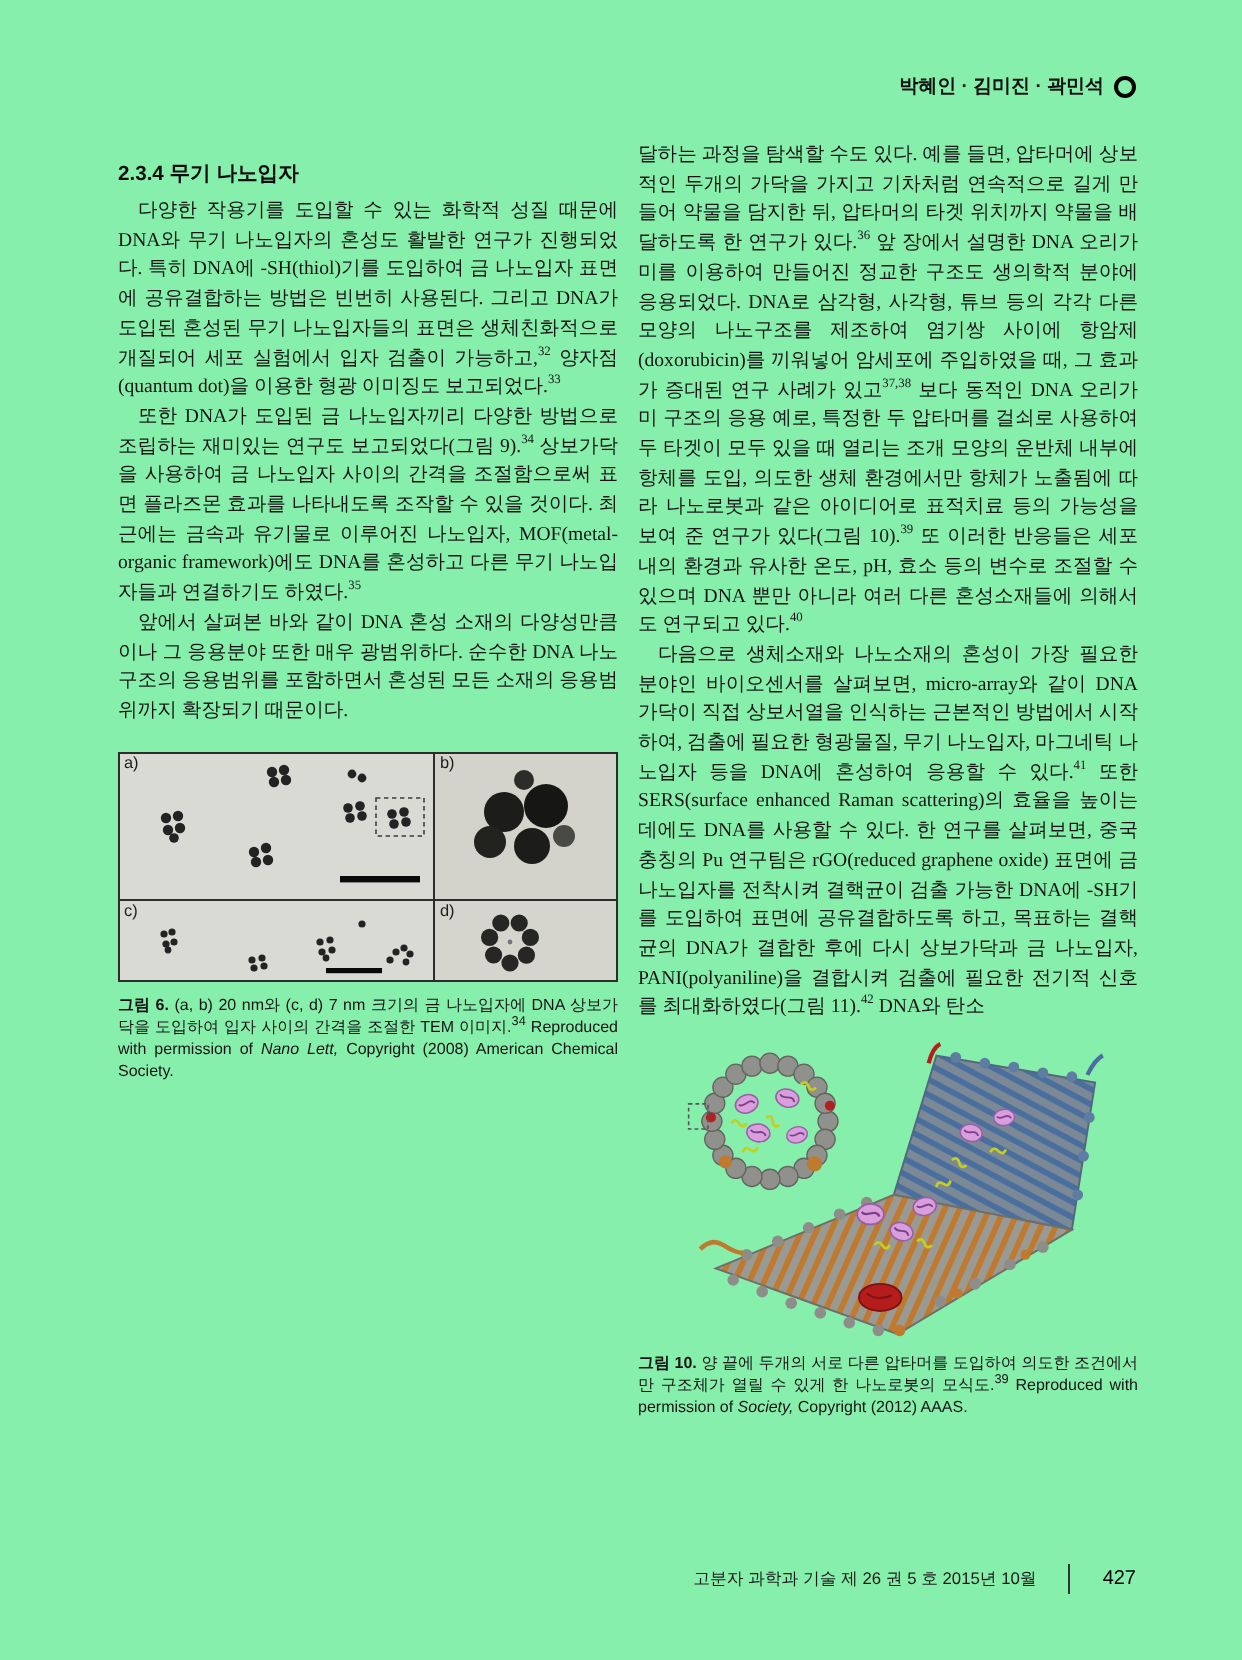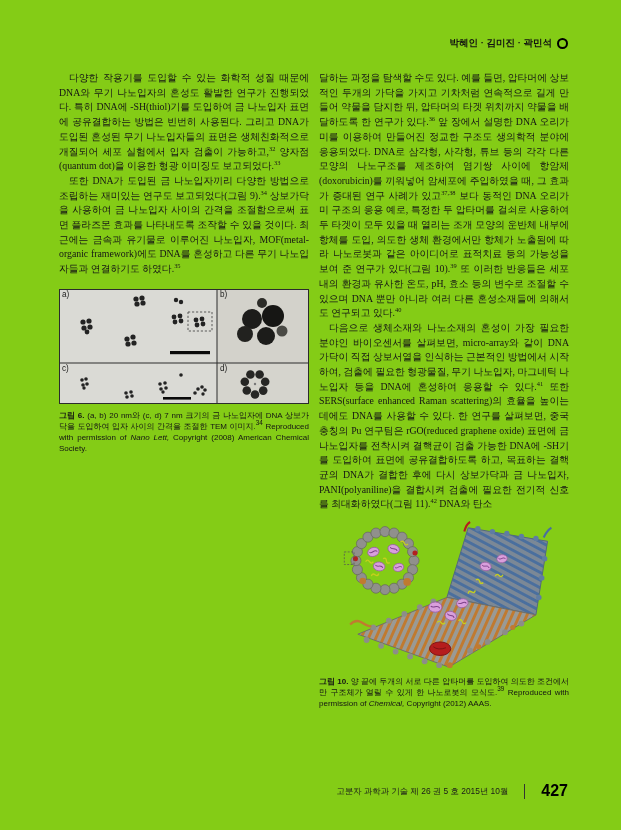--- a/index.html
+++ b/index.html
@@ -1,16 +1,16 @@
 <!DOCTYPE html>
 <html><head>
 <meta charset="utf-8">
 <style>
   html,body{margin:0;padding:0;background:#ffffff;}
-  .page{position:relative;width:621px;height:830px;background:#84cc16;overflow:hidden;
+  .page{position:relative;width:621px;height:830px;background:#86efac;overflow:hidden;
         font-family:"Liberation Serif",serif;color:#151515;}
   .header{position:absolute;top:37px;right:53px;display:flex;align-items:center;gap:5px;}
   .authors{font-family:"Liberation Sans",sans-serif;font-weight:bold;font-size:9.5px;color:#111;}
   .orcid{display:inline-block;width:7px;height:7px;border:2px solid #000;border-radius:50%;}
   .col{position:absolute;top:71px;width:250px;}
   .col.left{left:59px;}
   .col.right{left:319px;}
   p.body{margin:0;font-size:9.8px;line-height:14.7px;text-align:justify;}
   p.ind{text-indent:10px;}
   h3.sec{font-family:"Liberation Sans",sans-serif;font-size:10.3px;font-weight:bold;
@@ -20,36 +20,38 @@
   sup{font-size:6.4px;line-height:0;vertical-align:super;}
   figure.fig{margin:12px 0 0 0;padding:0;}
   .figwrap{position:relative;width:250px;}
   .plabel{position:absolute;font-family:"Liberation Sans",sans-serif;font-size:8.2px;color:#1c1c1c;}
   figcaption.cap{font-family:"Liberation Sans",sans-serif;font-size:8px;line-height:11px;
                  text-align:justify;margin-top:6px;color:#141414;}
   .footer{position:absolute;top:782px;right:53px;display:flex;align-items:center;gap:16px;
           font-family:"Liberation Sans",sans-serif;}
   .journal{font-size:8.4px;color:#1a1a1a;}
   .fdiv{display:inline-block;width:1px;height:15px;background:#333;}
-  .pagenum{font-size:16px;font-weight:bold;color:#000;}
+  .pagenum{font-size:10px;font-weight:normal;color:#000;}
   svg{display:block;}
 </style>
 </head>
 <body>
 
 <div class="page">
 
   <div class="header">
     <span class="authors">박혜인 · 김미진 · 곽민석</span>
     <span class="orcid"></span>
   </div>
 
   <div class="col left">
+    <h3 class="sec">2.3.4 무기 나노입자</h3>
     <p class="body ind"><span>다양한 작용기를 도입할 수 있는 화학적 성질 때문에 DNA와 무기 나노입자의 혼성도 활발한 연구가 진행되었다. 특히 DNA에 -SH(thiol)기를 도입하여 금 나노입자 표면에 공유결합하는 방법은 빈번히 사용된다. 그리고 DNA가 도입된 혼성된 무기 나노입자들의 표면은 생체친화적으로 개질되어 세포 실험에서 입자 검출이 가능하고,</span><sup>32</sup><span> 양자점(quantum dot)을 이용한 형광 이미징도 보고되었다.</span><sup>33</sup></p>
     <p class="body ind"><span>또한 DNA가 도입된 금 나노입자끼리 다양한 방법으로 조립하는 재미있는 연구도 보고되었다(그림 9).</span><sup>34</sup><span> 상보가닥을 사용하여 금 나노입자 사이의 간격을 조절함으로써 표면 플라즈몬 효과를 나타내도록 조작할 수 있을 것이다. 최근에는 금속과 유기물로 이루어진 나노입자, MOF(metal-organic framework)에도 DNA를 혼성하고 다른 무기 나노입자들과 연결하기도 하였다.</span><sup>35</sup></p>
+    <p class="body ind"><span>앞에서 살펴본 바와 같이 DNA 혼성 소재의 다양성만큼이나 그 응용분야 또한 매우 광범위하다. 순수한 DNA 나노구조의 응용범위를 포함하면서 혼성된 모든 소재의 응용범위까지 확장되기 때문이다.</span></p>
 
     <figure class="fig">
       <div class="figwrap">
         <svg width="250" height="115" viewBox="0 0 250 115">
 
           <rect x="0" y="0" width="158" height="74" fill="#dadad5"></rect>
           <rect x="158" y="0" width="92" height="74" fill="#d3d2cb"></rect>
           <rect x="0" y="74" width="158" height="41" fill="#dadad5"></rect>
           <rect x="158" y="74" width="92" height="41" fill="#d5d4cd"></rect>
 
@@ -251,21 +253,21 @@
 
             <ellipse cx="121" cy="133" rx="11" ry="7" fill="#b51d1d" stroke="#7e1212" stroke-width="1"></ellipse>
             <path d="M114,131 q5,4 13,1" stroke="#7e1212" stroke-width="1" fill="none"></path>
 
             <path d="M146,12 q2,-8 6,-10" stroke="#b51d1d" stroke-width="2.2" fill="none"></path>
             <path d="M228,18 q4,-8 8,-10" stroke="#4a6f9e" stroke-width="2.2" fill="none"></path>
             <path d="M28,108 q6,-6 12,-2 t10,4" stroke="#c07a30" stroke-width="2.4" fill="none"></path>
           </g>
         </svg>
       </div>
-      <figcaption class="cap"><span class="bd">그림 10.</span><span> 양 끝에 두개의 서로 다른 압타머를 도입하여 의도한 조건에서만 구조체가 열릴 수 있게 한 나노로봇의 모식도.</span><sup>39</sup><span> Reproduced with permission of </span><span class="it">Chemical,</span><span> Copyright (2012) AAAS.</span></figcaption>
+      <figcaption class="cap"><span class="bd">그림 10.</span><span> 양 끝에 두개의 서로 다른 압타머를 도입하여 의도한 조건에서만 구조체가 열릴 수 있게 한 나노로봇의 모식도.</span><sup>39</sup><span> Reproduced with permission of </span><span class="it">Society,</span><span> Copyright (2012) AAAS.</span></figcaption>
     </figure>
   </div>
 
   <div class="footer">
     <span class="journal">고분자 과학과 기술   제 26 권 5 호 2015년 10월</span>
     <span class="fdiv"></span>
     <span class="pagenum">427</span>
   </div>
 
 </div>

